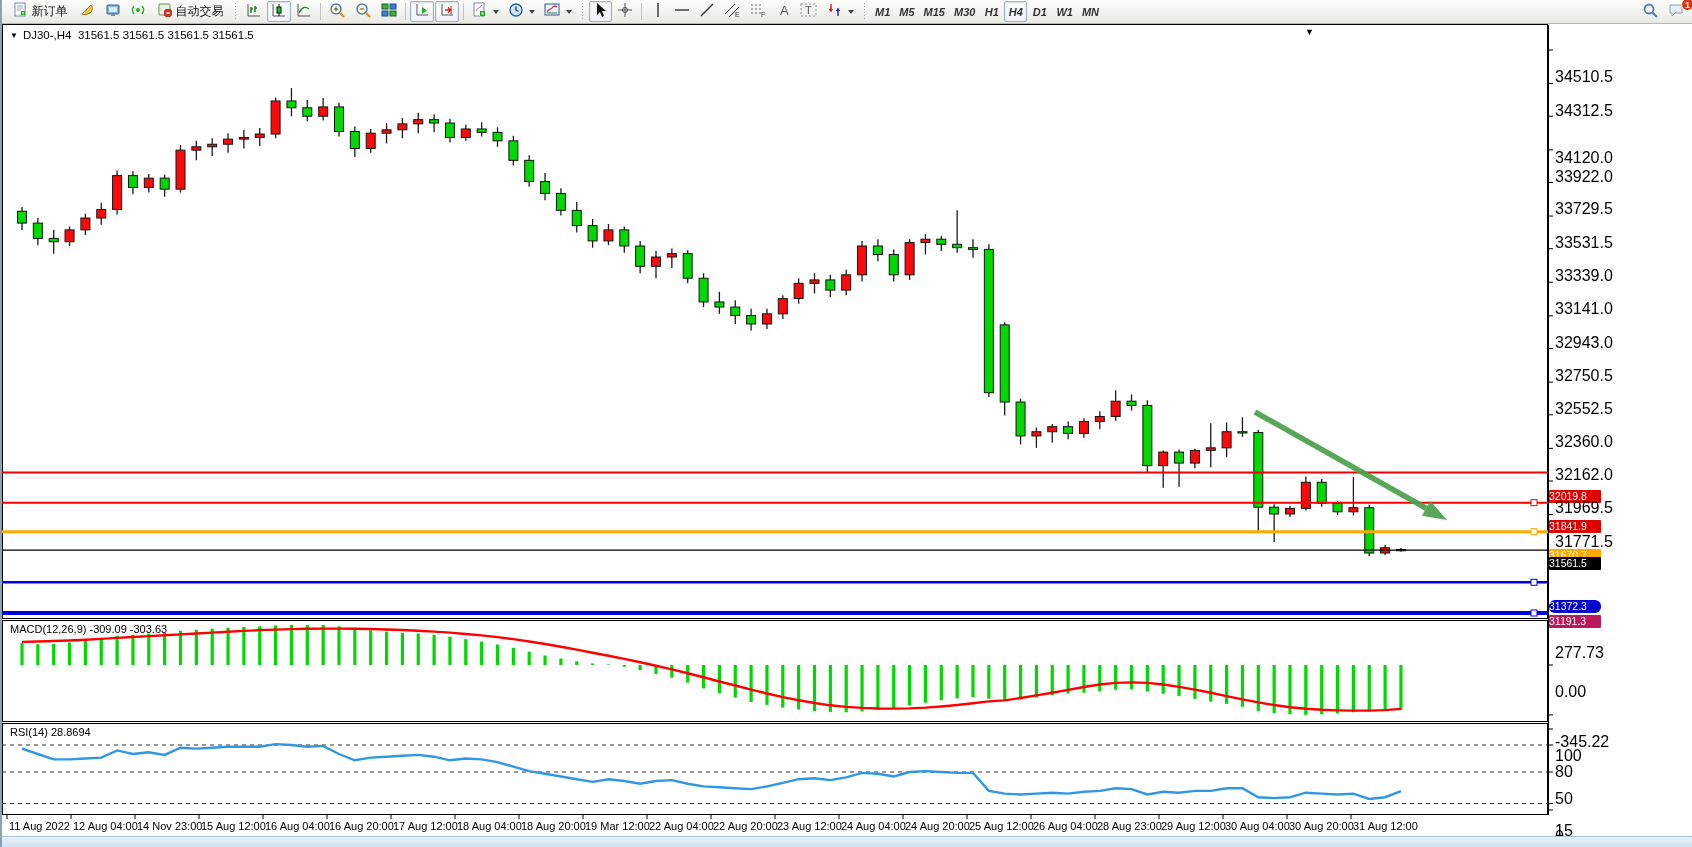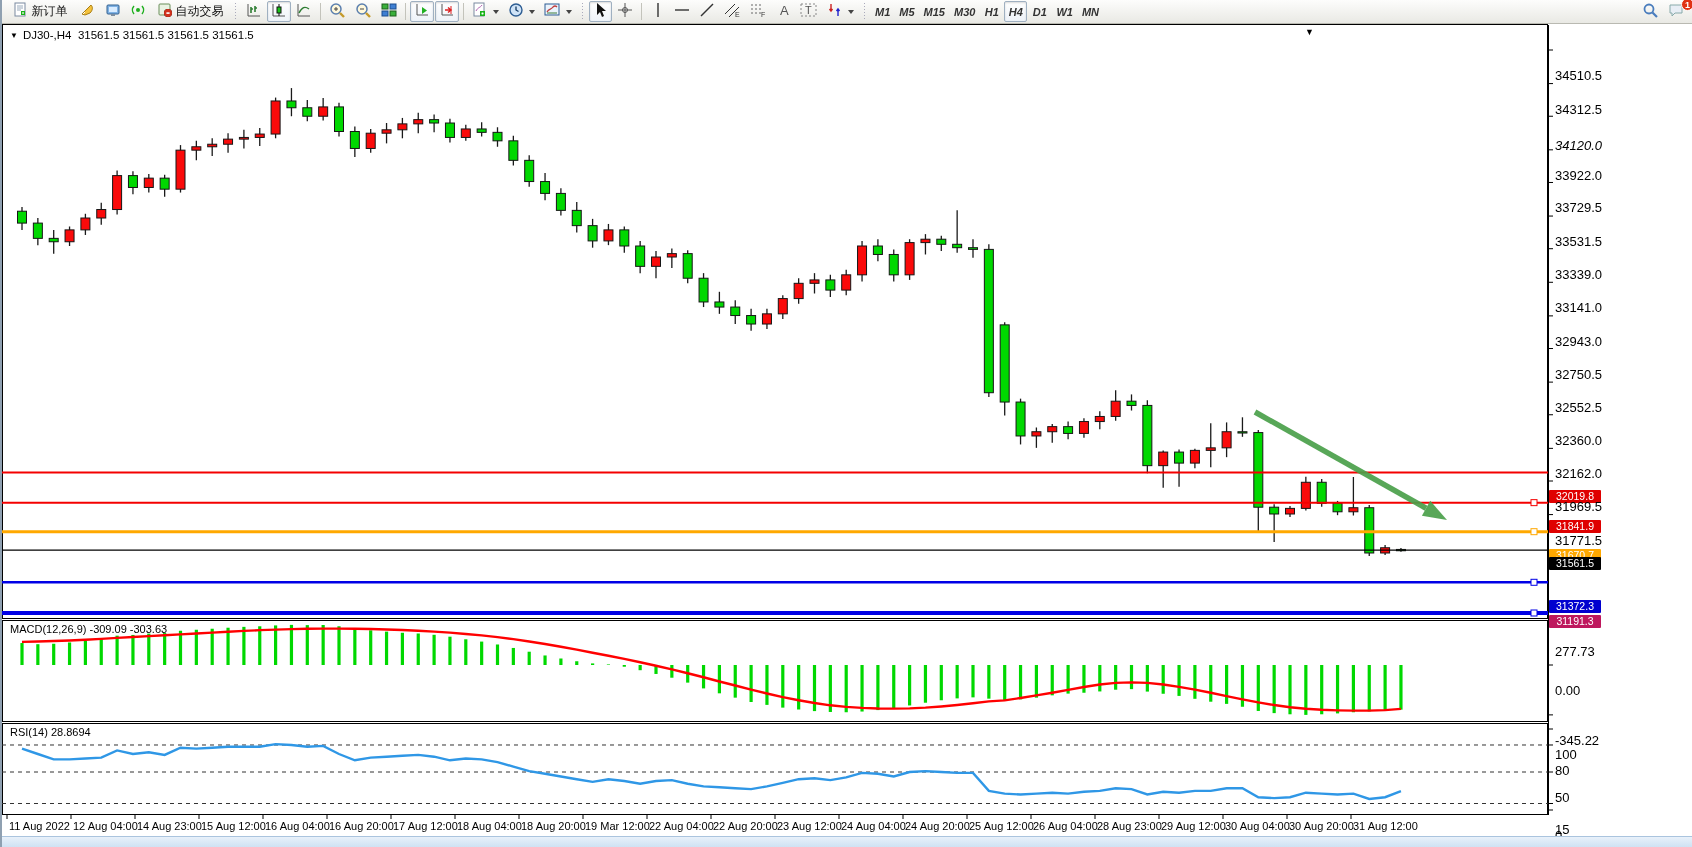--- a/index.html
+++ b/index.html
@@ -20,23 +20,23 @@
   .sep{width:1px;height:17px;background:#c3c3bb;margin:0 3px;}
   .grip{width:3px;height:18px;margin:0 4px;
     background-image:repeating-linear-gradient(#aab 0 1px,transparent 1px 3px);background-size:1px 100%;background-repeat:repeat-y;background-position:center;}
   .spacer{flex:1;}
   .caret{width:0;height:0;border-left:3px solid transparent;border-right:3px solid transparent;
     border-top:4px solid #444;margin-left:2px;}
   .badge{position:absolute;top:-4px;right:-6px;background:#e03214;color:#fff;font-size:9px;
     width:13px;height:13px;border-radius:50%;line-height:13px;text-align:center;font-weight:bold;border:1px solid #fff;}
   .chatwrap{position:relative;}
   
-  .surface{position:absolute;left:0;top:24px;right:0;bottom:0;background:#fff;text-align:center;}
+  .surface{position:absolute;left:0;top:24px;right:0;bottom:0;background:#fff;}
   svg.plot{position:absolute;left:0;top:0;}
-  .lbl{position:absolute;font-size:13px;color:#000;white-space:nowrap;}
+  .lbl{position:absolute;font-size:16px;color:#000;white-space:nowrap;}
   .axis-lbl{left:1553px;}
   .price-badge{position:absolute;left:1547px;width:52px;height:13px;font-size:10.5px;
     color:#fff;line-height:13px;border-radius:1px;}
   .hdr{position:absolute;left:8px;top:5px;font-size:11.5px;color:#000;}
   .hdr .tri{font-size:8px;vertical-align:1px;margin-right:5px;}
   .mini-tri{position:absolute;left:1303px;top:3px;font-size:9px;color:#000;}
   .ind-lbl{position:absolute;left:8px;font-size:11px;color:#000;}
   .date-lbl{position:absolute;font-size:11px;color:#000;top:796px;}
   .bottom-strip{position:absolute;left:0;right:0;bottom:0;height:11px;
     background:linear-gradient(#e8f1fa,#cfe2f3);border-top:1px solid #aac4de;}
@@ -685,25 +685,25 @@
     <div class="mini-tri">▼</div>
 
     <div class="ind-lbl" style="top:599px">MACD(12,26,9) -309.09 -303.63</div>
     <div class="ind-lbl" style="top:702px">RSI(14) 28.8694</div>
 
     <div id="labels">
         <div class="price-badge" style="top: 465.968px; background: rgb(223, 0, 0);">32019.8</div>
         <div class="price-badge" style="top: 496.143px; background: rgb(223, 0, 0);">31841.9</div>
         <div class="price-badge" style="top: 525.182px; background: rgb(255, 168, 0);">31670.7</div>
         <div class="price-badge" style="top: 533px; background: rgb(0, 0, 0);">31561.5</div>
-        <div class="price-badge" style="top: 575.796px; background: rgb(0, 0, 207);">31372.3</div>
+        <div class="price-badge" style="top: 575.796px; background: rgb(0, 0, 207); border-radius: 6px;">31372.3</div>
         <div class="price-badge" style="top: 591px; background: #be185d;">31191.3</div>
         <div class="lbl axis-lbl" style="top: 44.0006px;">34510.5</div>
         <div class="lbl axis-lbl" style="top: 77.585px;">34312.5</div>
-        <div class="lbl axis-lbl" style="top: 114px; font-style: italic;">34120.0</div>
+        <div class="lbl axis-lbl" style="top: 125px;">34120.0</div>
         <div class="lbl axis-lbl" style="top: 143.821px;">33922.0</div>
         <div class="lbl axis-lbl" style="top: 176.472px;">33729.5</div>
         <div class="lbl axis-lbl" style="top: 210.057px;">33531.5</div>
         <div class="lbl axis-lbl" style="top: 242.708px;">33339.0</div>
         <div class="lbl axis-lbl" style="top: 276.292px;">33141.0</div>
         <div class="lbl axis-lbl" style="top: 309.877px;">32943.0</div>
         <div class="lbl axis-lbl" style="top: 342.528px;">32750.5</div>
         <div class="lbl axis-lbl" style="top: 376.113px;">32552.5</div>
         <div class="lbl axis-lbl" style="top: 408.764px;">32360.0</div>
         <div class="lbl axis-lbl" style="top: 442.349px;">32162.0</div>
@@ -712,21 +712,21 @@
         <div class="lbl axis-lbl" style="top: 620px;">277.73</div>
         <div class="lbl axis-lbl" style="top: 659px;">0.00</div>
         <div class="lbl axis-lbl" style="top: 708.887px;">-345.22</div>
         <div class="lbl axis-lbl" style="top: 723px;">100</div>
         <div class="lbl axis-lbl" style="top: 738.997px;">80</div>
         <div class="lbl axis-lbl" style="top: 766px;">50</div>
         <div class="lbl axis-lbl" style="top: 797.503px;">15</div>
         <div class="lbl axis-lbl" style="top: 804px;">0</div>
         <div class="date-lbl" style="left: 7px;">11 Aug 2022</div>
         <div class="date-lbl" style="left: 71px;">12 Aug 04:00</div>
-        <div class="date-lbl" style="left: 135px;">14 Aug 23:00</div>
+        <div class="date-lbl" style="left: 135px;">14 Nov 23:00</div>
         <div class="date-lbl" style="left: 199px;">15 Aug 12:00</div>
         <div class="date-lbl" style="left: 263px;">16 Aug 04:00</div>
         <div class="date-lbl" style="left: 327px;">16 Aug 20:00</div>
         <div class="date-lbl" style="left: 391px;">17 Aug 12:00</div>
         <div class="date-lbl" style="left: 455px;">18 Aug 04:00</div>
         <div class="date-lbl" style="left: 519px;">18 Aug 20:00</div>
         <div class="date-lbl" style="left: 583px;">19 Mar 12:00</div>
         <div class="date-lbl" style="left: 647px;">22 Aug 04:00</div>
         <div class="date-lbl" style="left: 711px;">22 Aug 20:00</div>
         <div class="date-lbl" style="left: 775px;">23 Aug 12:00</div>

